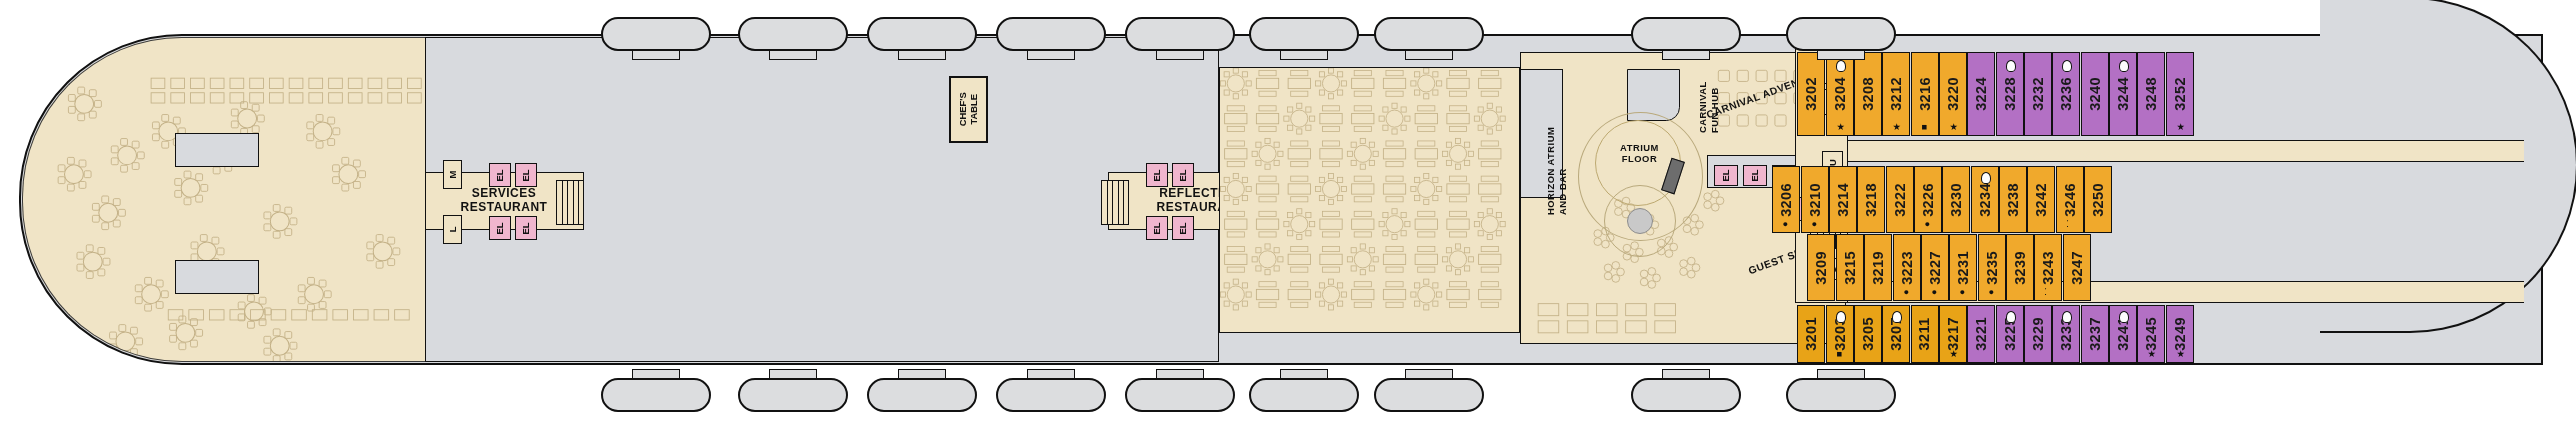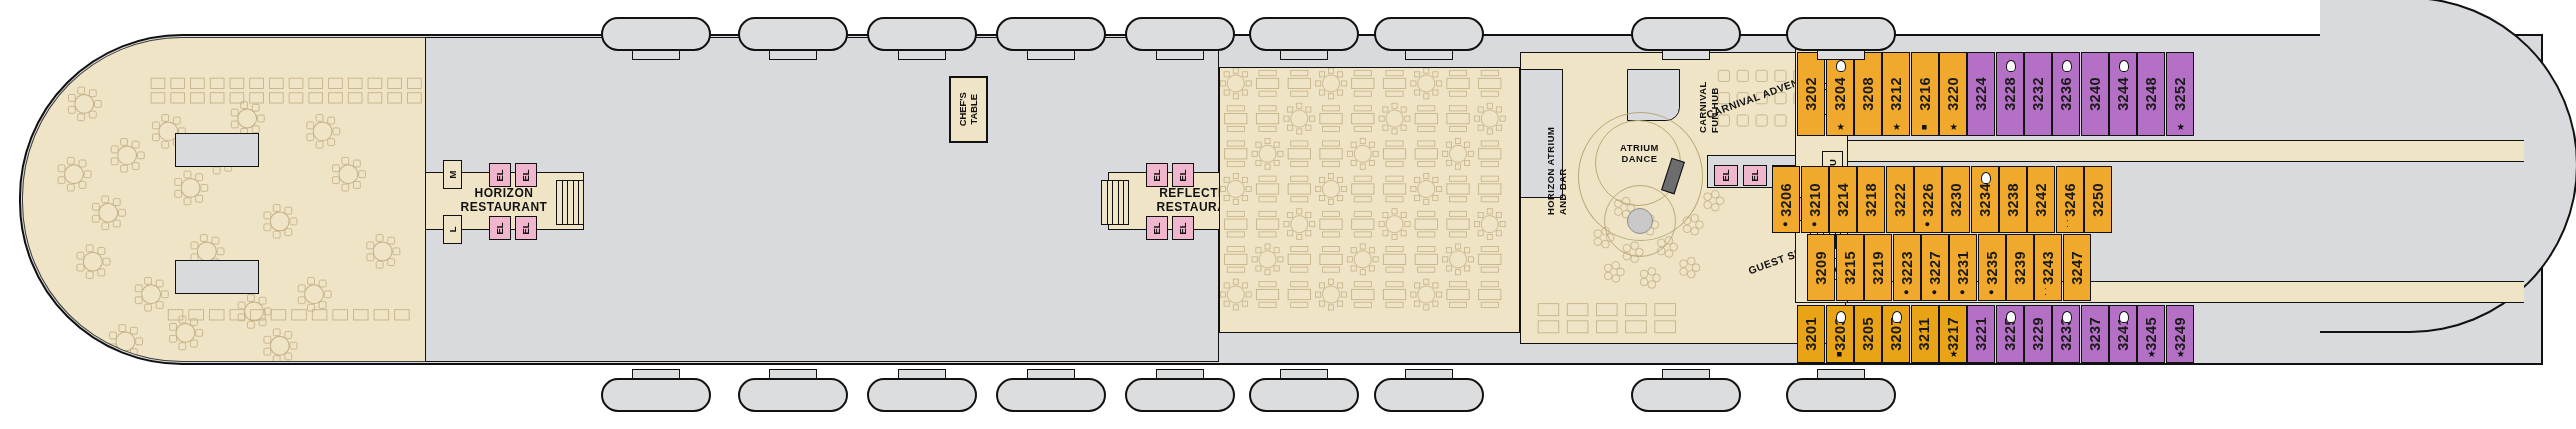--- a/index.html
+++ b/index.html
@@ -319,21 +319,21 @@
 
   <div class="grey-block" style="left:425px;top:37px;width:794px;height:325px;"></div>
 
   <div class="chefs" style="left:949px;top:76px;width:39px;height:67px;">
     <span><b>CHEF'S</b><br>
           <b>TABLE</b></span>
   </div>
 
   <div class="tan" style="left:425px;top:172px;width:159px;height:58px;"></div>
   <div class="lbl big" style="left:429px;top:187px;width:150px;">
-    <span>HORIZON</span><br><span>RESTAURANT</span>
+    <span>SERVICES</span><br><span>RESTAURANT</span>
   </div>
   <div class="wc" style="left:443px;top:160px;width:19px;height:29px;">
       <span>M</span>
     </div>
   <div class="wc" style="left:443px;top:215px;width:19px;height:29px;">
       <span>L</span>
     </div>
   <div class="el" style="left:489px;top:163px;width:21.5px;height:24px;">
       <span>EL</span>
     </div>
@@ -775,21 +775,21 @@
         <rect x="122" y="312" width="24" height="14" fill="none" stroke="#c3b187" stroke-width="1"></rect>
         <rect x="156" y="312" width="24" height="14" fill="none" stroke="#c3b187" stroke-width="1"></rect>
       </svg>
     </div>
 
   <div class="grey-block" style="left:1520px;top:69px;width:43px;height:129px;"></div>
   <div class="grey-block" style="left:1627px;top:69px;width:53px;height:52px;border-radius:0 0 13.7px 0;"></div>
 
   <div class="dancefloor" style="left:1595px;top:120px;width:86px;height:86px;"></div>
   <div class="lbl" style="left:1613px;top:143px;width:53px;font-size:9.4px;">
-    <span>ATRIUM</span><br><span>DANCE</span>
+    <span>ATRIUM</span><br><span>FLOOR</span>
   </div>
   <div class="circ" style="left:1578px;top:112px;width:125px;height:129px;"></div>
   <div class="circ" style="left:1604px;top:185px;width:72px;height:72px;"></div>
   <div class="circ" style="left:1627px;top:208px;width:26px;height:26px;border-color:#8d8d8d;background:#c9c9c9;"></div>
   <div class="esc" style="left:1666px;top:159px;width:13.7px;height:34px;transform:rotate(18deg);"></div>
 
   <div class="lbl rot" style="left:1546px;top:215px;font-size:9.4px;width:112px;text-align:left;">
     <span>HORIZON ATRIUM</span>
   </div>
   <div class="lbl rot" style="left:1558px;top:215px;font-size:9.4px;width:112px;text-align:left;">

